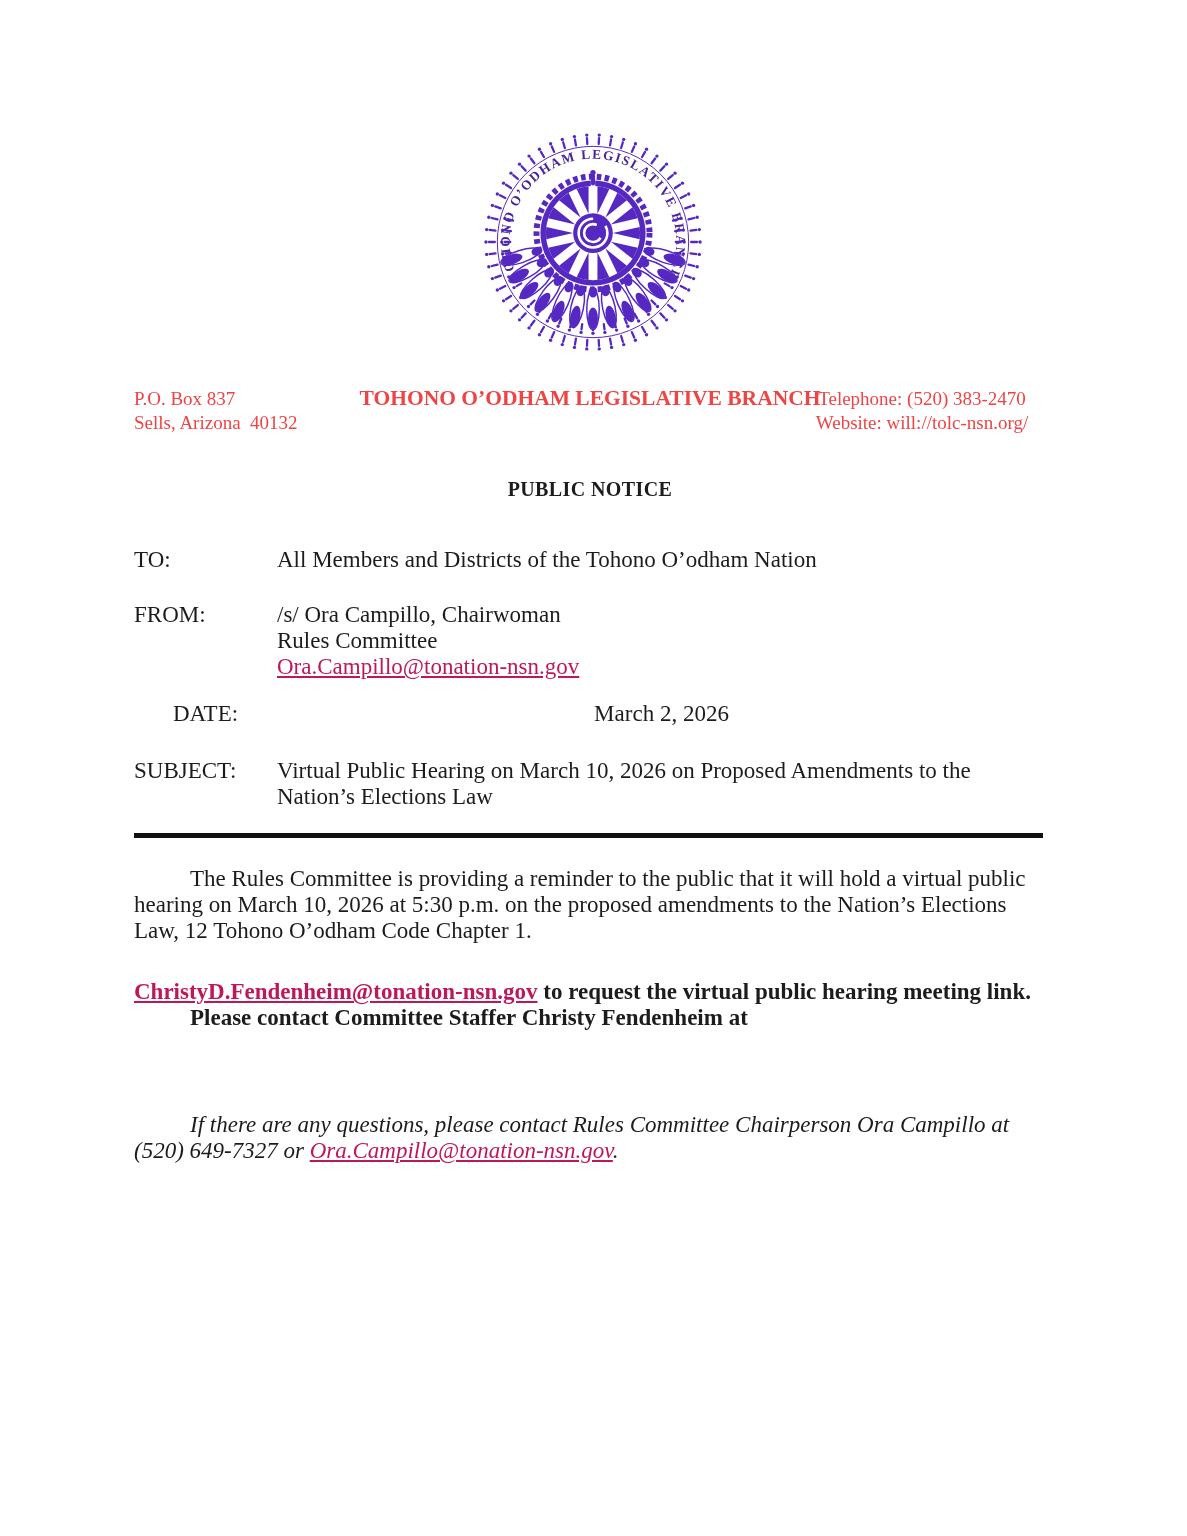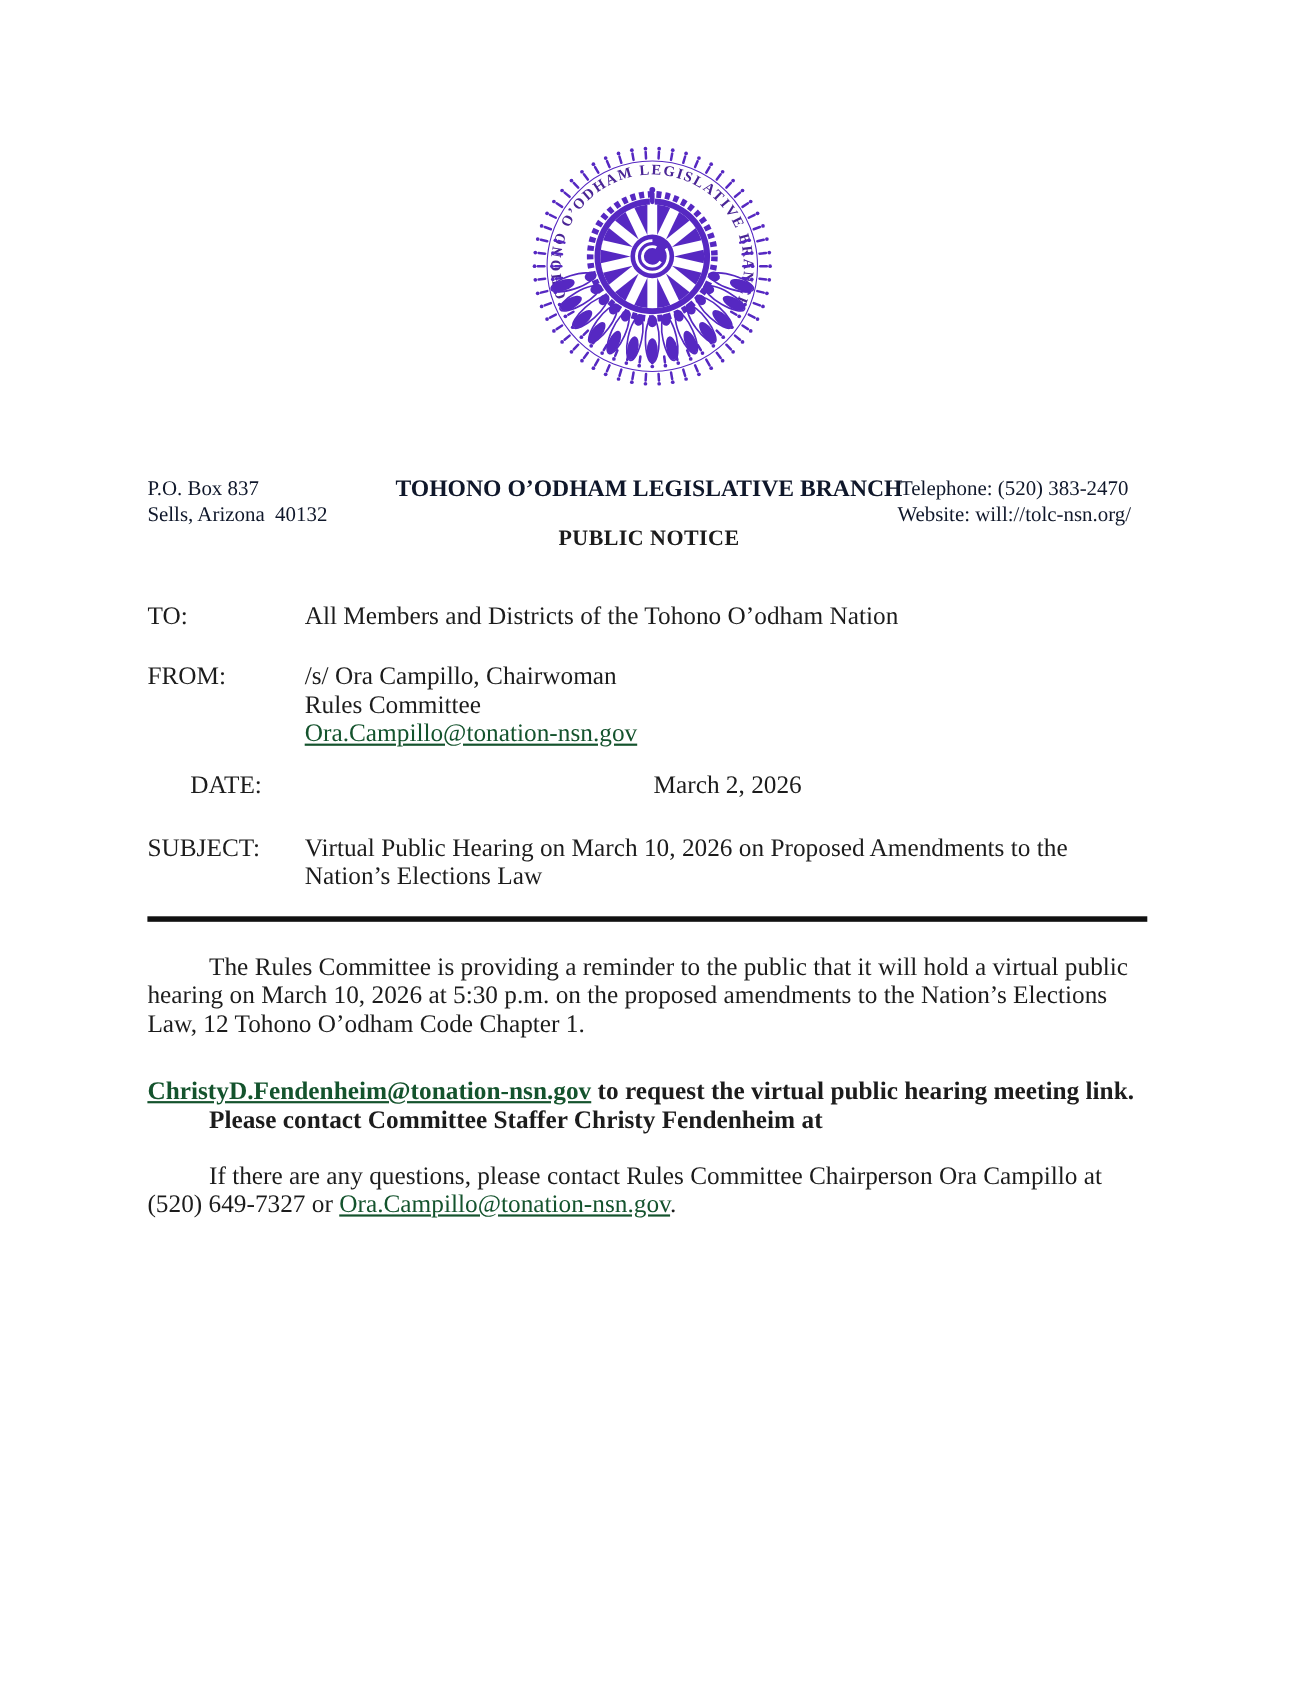--- a/index.html
+++ b/index.html
@@ -1,30 +1,30 @@
 <!DOCTYPE html>
 <html><head>
 <meta charset="utf-8">
 <style>
   html,body{margin:0;padding:0;background:#ffffff;}
   .page{position:relative;width:1187px;height:1536px;background:#fff;overflow:hidden;
         font-family:"Liberation Serif","DejaVu Serif",serif;color:#1c1c1c;}
   .abs{position:absolute;}
-  .purple{color:#0f172a;margin-top:46px;}
+  .purple{color:#ef4444;}
   .bold{font-weight:bold;}
   .pre{white-space:pre;}
   .center{text-align:center;}
   .hdr{font-size:19px;line-height:23.5px;}
   .orgname{font-size:21.5px;line-height:24.5px;font-weight:bold;}
   .title{font-size:20px;font-weight:bold;letter-spacing:.4px;margin-top:16px;}
   .ln{font-size:23px;line-height:26px;}
   .ind{padding-left:56px;}
   .memo-row{display:grid;grid-template-columns:143px 1fr;}
   .att-row{display:grid;grid-template-columns:128px 1fr;}
-  a.lnk{color:#14532d;text-decoration:underline;cursor:pointer;}
+  a.lnk{color:#be185d;text-decoration:underline;cursor:pointer;}
   .rule{background:#111;height:5px;}
   .seal-box{left:479px;top:128px;width:228px;height:228px;}
 </style>
 </head>
 <body>
 
 <div class="page">
 
   <div class="abs seal-box">
     <svg id="seal-svg" viewBox="0 0 230 230" width="228" height="228">
@@ -339,21 +339,21 @@
     <div class="ln">Law, 12 Tohono O’odham Code Chapter 1.</div>
   </div>
 
   <div class="abs bold" style="left:134px;top:979px;width:930px;">
     <div class="ln">
       <a class="lnk bold">ChristyD.Fendenheim@tonation-nsn.gov</a><span> to request the virtual public hearing meeting link.</span>
     </div>
     <div class="ln ind">Please contact Committee Staffer Christy Fendenheim at</div>
   </div>
 
-  <div class="abs" style="left:134px;top:1056px;width:916px;">
+  <div class="abs" style="left:134px;top:1112px;width:916px;font-style:italic;">
     <div class="ln ind">If there are any questions, please contact Rules Committee Chairperson Ora Campillo at</div>
     <div class="ln">
       <span>(520) 649-7327 or </span><a class="lnk">Ora.Campillo@tonation-nsn.gov</a><span>.</span>
     </div>
   </div>
 
 
 </div>
 
 </body></html>

